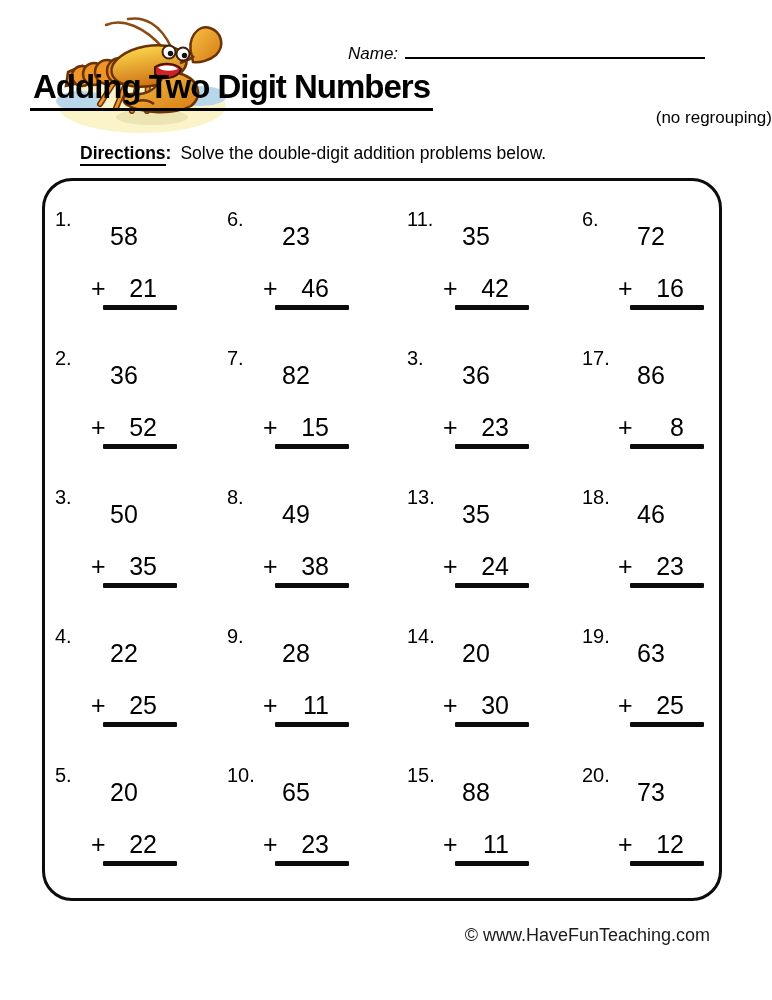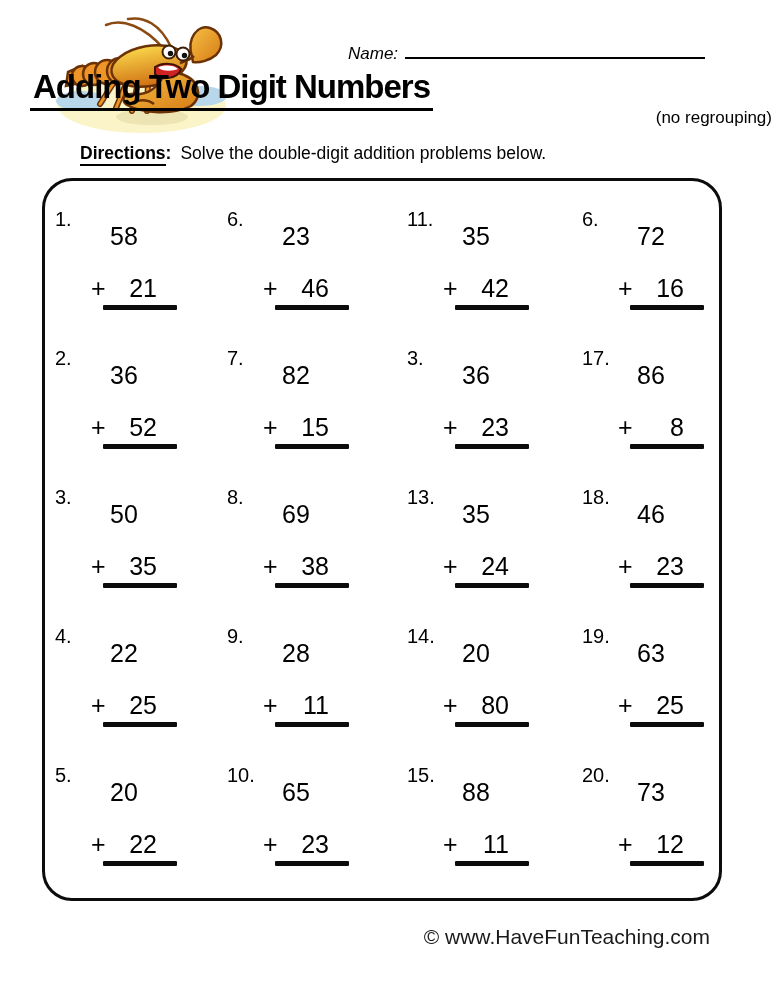--- a/index.html
+++ b/index.html
@@ -27,21 +27,21 @@
     padding:22px 0 0 10px;
   }
   .problem { display:flex; align-items:flex-start; padding-top:5px; }
   .pnum { width:36px; flex:none; font-size:20px; line-height:1.1; }
   .work { width:86px; margin-top:8px; }
   .top-addend { font-size:25px; line-height:1.04; text-align:center; padding-right:20px;margin-top:7px; }
   .bottom-row { display:flex; justify-content:space-between; align-items:baseline;
                 font-size:25px; line-height:1.04; margin-top:2px; }
   .bottom-addend { padding-right:20px;margin-top:24px; }
   .sum-line { height:5px; background:#0c0c0c; margin-top:4px; margin-left:12px; border-radius:1px; }
-  .footer { position:absolute; top:925px; right:62px; font-size:21px; color:#1a1a1a; }
+  .footer { position:absolute; top:925px; right:62px; font-size:18px; color:#1a1a1a; }
 </style>
 </head>
 <body>
 
 <div class="lobster">
   <svg viewBox="0 0 178 120" width="178" height="120">
     <defs>
       <linearGradient id="bodyGrad" x1="0" y1="0" x2="0" y2="1">
         <stop offset="0" stop-color="#f9d44a"></stop>
           <stop offset="1" stop-color="#cf6f12"></stop>
@@ -179,21 +179,21 @@
         <div class="bottom-row">
           <span class="plus">+</span>
           <span class="bottom-addend">15</span>
         </div>
         <div class="sum-line"></div>
       </div>
     </div>
   <div class="problem">
       <span class="pnum">8.</span>
       <div class="work">
-        <div class="top-addend">69</div>
+        <div class="top-addend">49</div>
         <div class="bottom-row">
           <span class="plus">+</span>
           <span class="bottom-addend">38</span>
         </div>
         <div class="sum-line"></div>
       </div>
     </div>
   <div class="problem">
       <span class="pnum">9.</span>
       <div class="work">
@@ -248,21 +248,21 @@
         </div>
         <div class="sum-line"></div>
       </div>
     </div>
   <div class="problem">
       <span class="pnum">14.</span>
       <div class="work">
         <div class="top-addend">20</div>
         <div class="bottom-row">
           <span class="plus">+</span>
-          <span class="bottom-addend">80</span>
+          <span class="bottom-addend">30</span>
         </div>
         <div class="sum-line"></div>
       </div>
     </div>
   <div class="problem">
       <span class="pnum">15.</span>
       <div class="work">
         <div class="top-addend">88</div>
         <div class="bottom-row">
           <span class="plus">+</span>

